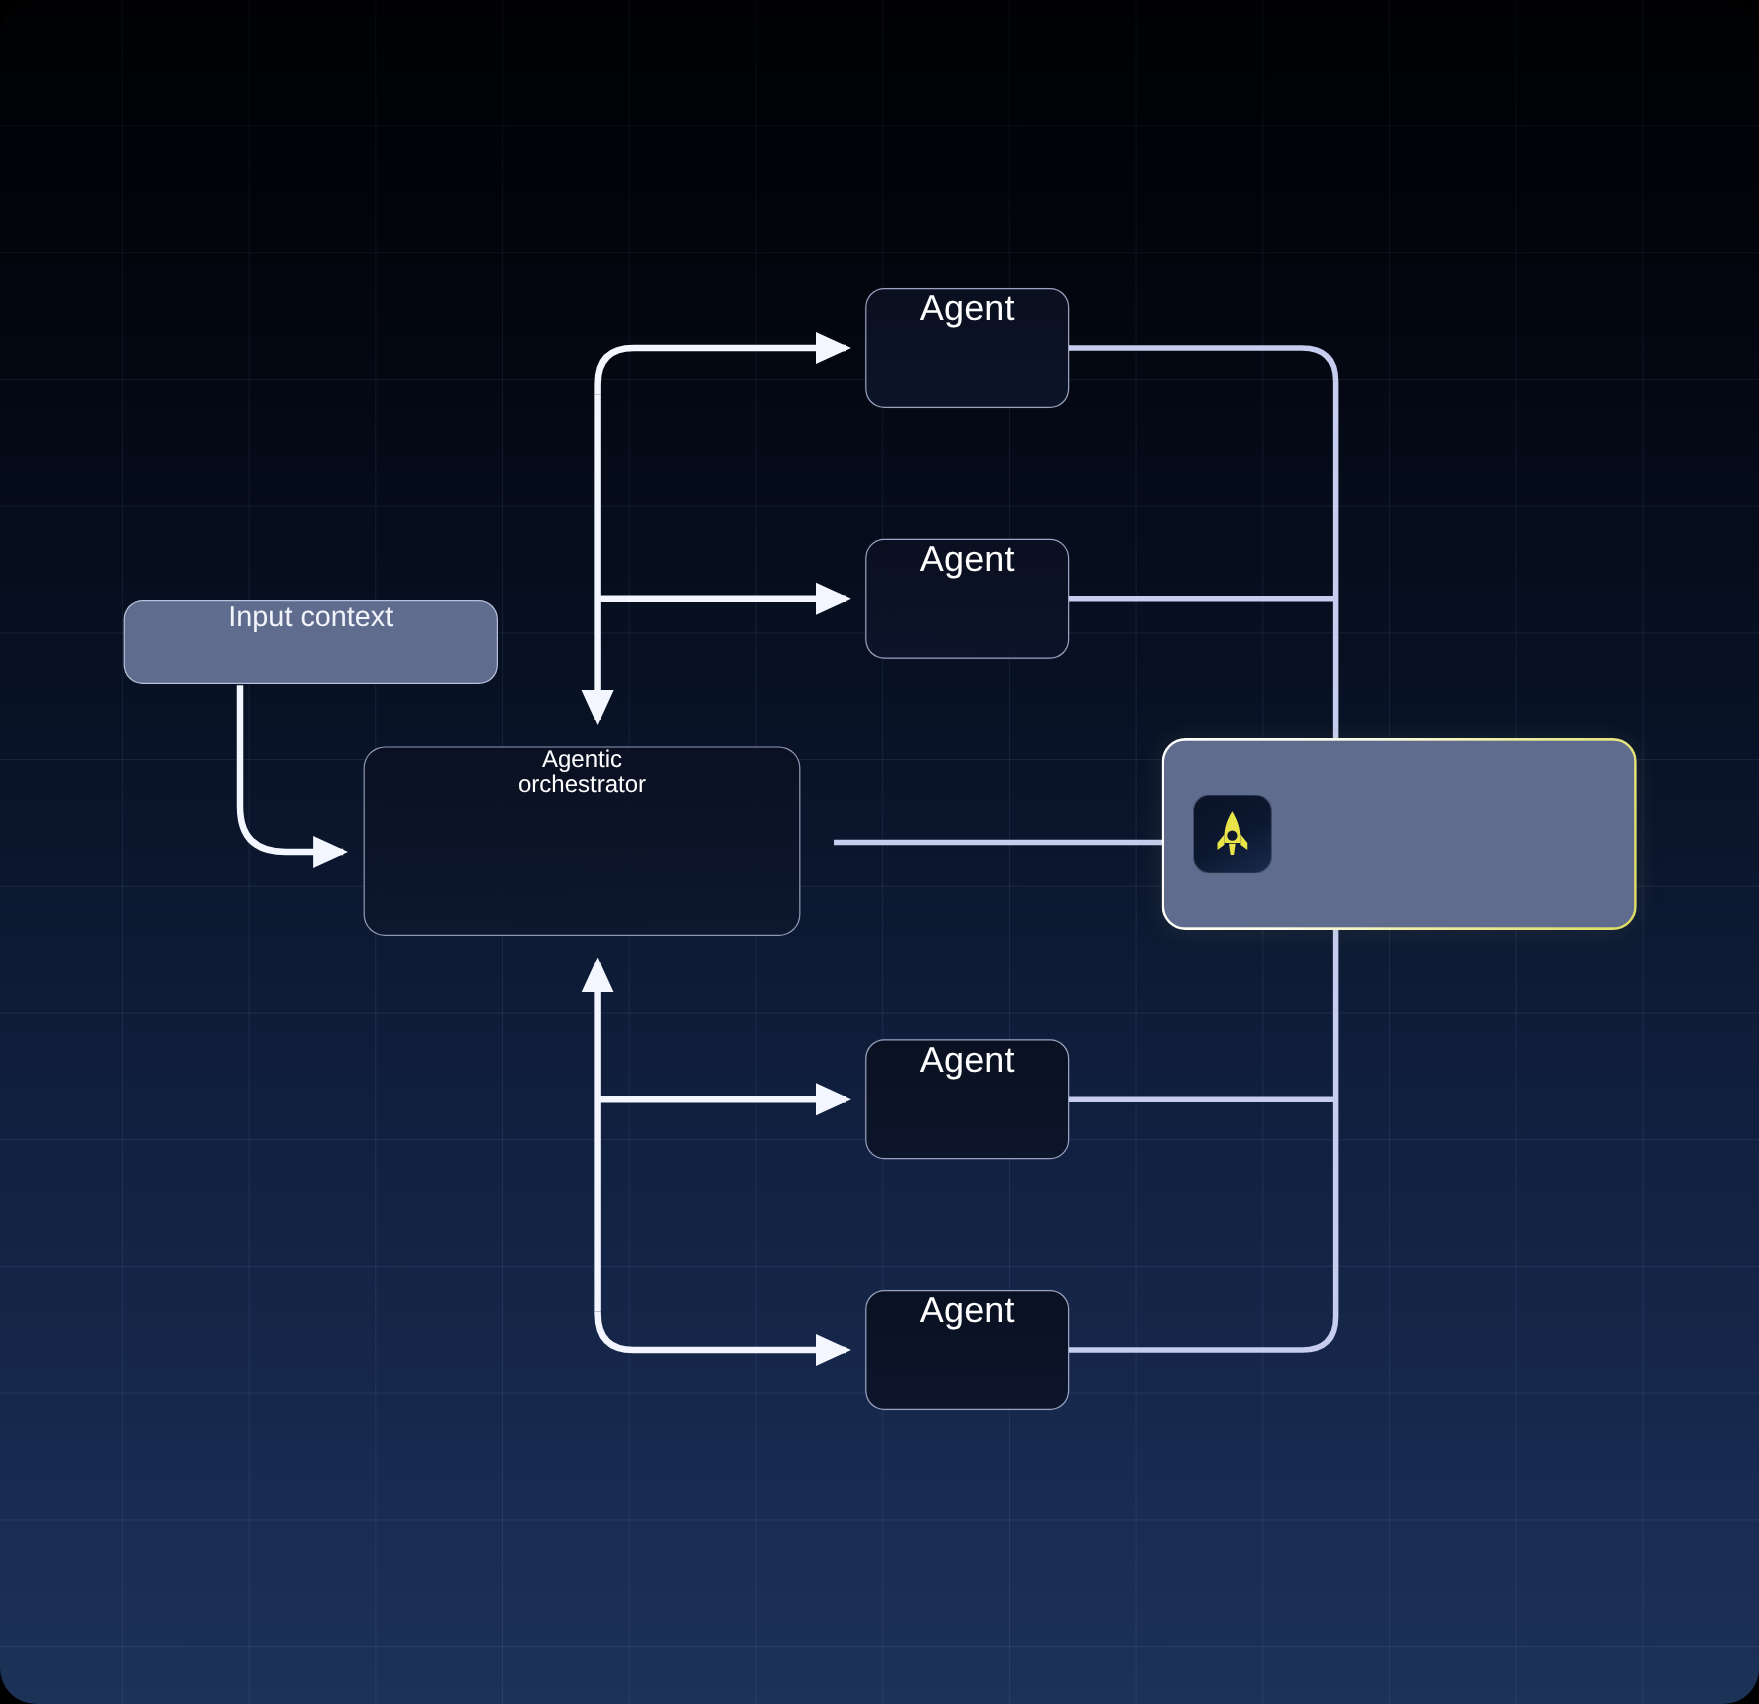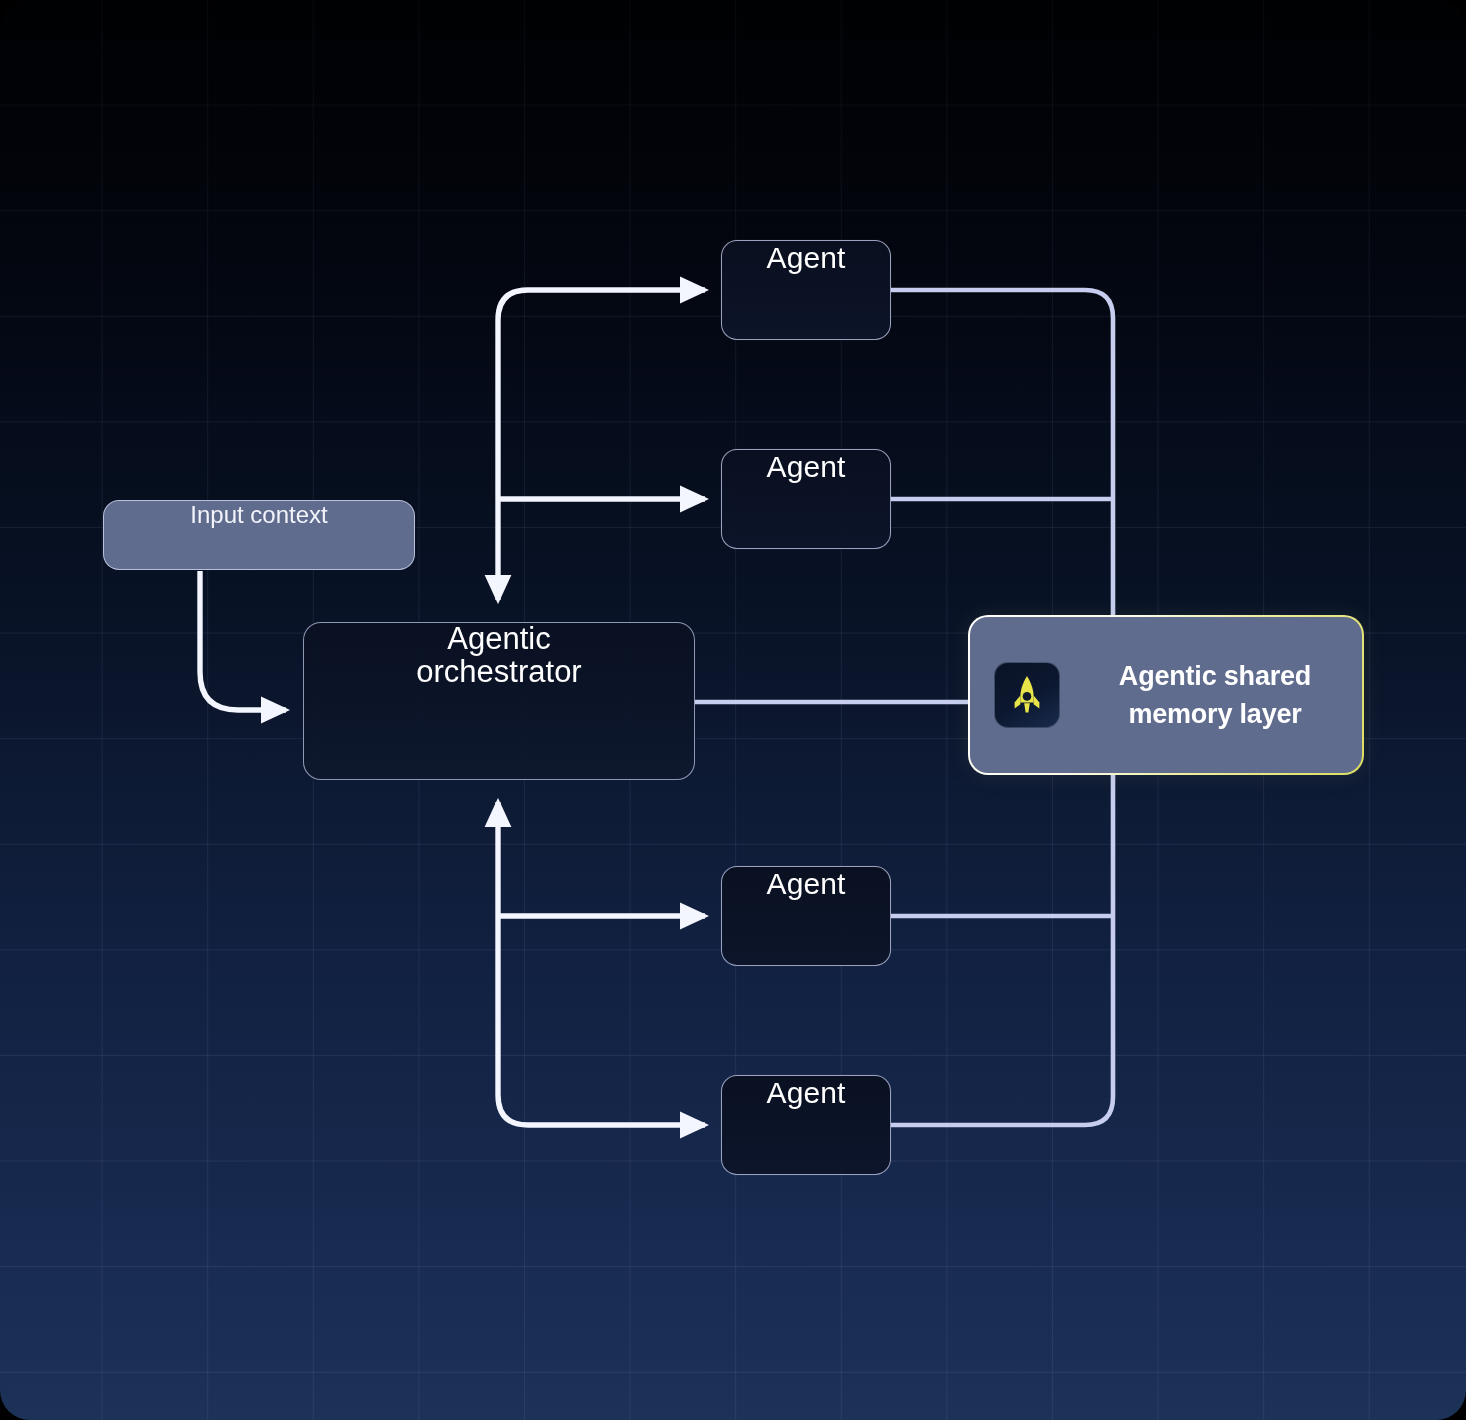--- a/index.html
+++ b/index.html
@@ -71,26 +71,26 @@
     box-shadow: 0 0 0 0.5px rgba(255,255,255,0.05);
   }
   #agent-1 { left: 721px; top: 240px; }
   #agent-2 { left: 721px; top: 449px; }
   #agent-3 { left: 721px; top: 866px; }
   #agent-4 { left: 721px; top: 1075px; }
 
   #orchestrator {
     left: 303px;
     top: 622px;
-    width: 392px;
+    width: 364px;
     height: 158px;
     border-radius: 18px;
     border: 1.6px solid rgba(196,203,235,0.72);
     background: linear-gradient(180deg, rgba(10,17,34,0.96), rgba(14,24,46,0.96));
-    font-size: 31px;
+    font-size: 20px;
     line-height: 1.06;
   }
   #orchestrator .label { white-space: pre-line; }
 
   #input-context {
     left: 103px;
     top: 500px;
     width: 312px;
     height: 70px;
     border-radius: 16px;
@@ -207,17 +207,15 @@
   <div class="node" id="memory-layer">
     <div id="memory-icon-wrap">
       <svg width="34" height="40" viewBox="0 0 34 40" xmlns="http://www.w3.org/2000/svg">
         <path d="M17 1 C 12.4 8.6 10.4 15.4 10.4 21.6 L 10.4 27.6 L 23.6 27.6 L 23.6 21.6 C 23.6 15.4 21.6 8.6 17 1 Z" fill="#e8e44a"></path>
         <path d="M10.4 20.5 L 4.6 27.4 L 4.6 33.4 L 10.4 29.2 Z" fill="#e8e44a"></path>
         <path d="M23.6 20.5 L 29.4 27.4 L 29.4 33.4 L 23.6 29.2 Z" fill="#e8e44a"></path>
         <path d="M14.2 28.2 L 19.8 28.2 L 18.4 37.4 L 15.6 37.4 Z" fill="#e8e44a"></path>
         <circle cx="17" cy="21.4" r="4.3" fill="#11192c"></circle>
       </svg>
     </div>
-    <div id="memory-text">Agentic shared
-memory layer</div>
   </div>
 
 </div>
 
 </body></html>

